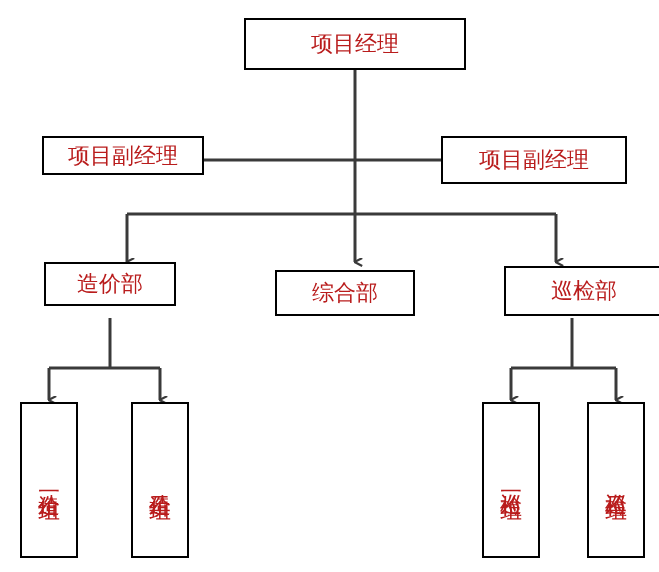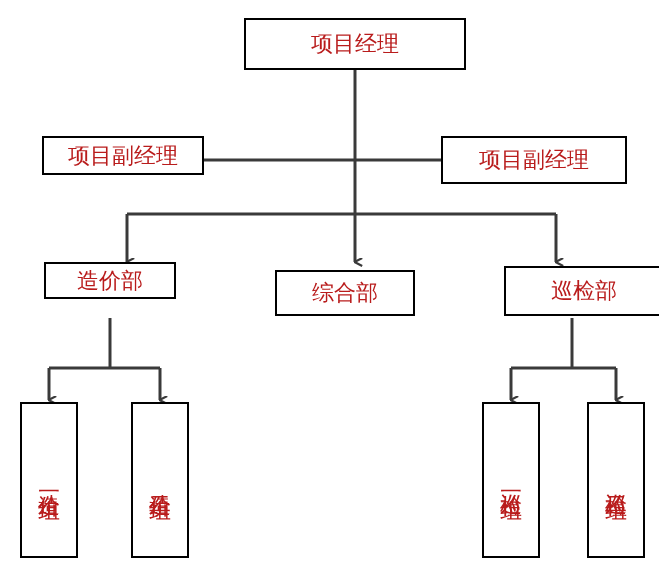--- a/index.html
+++ b/index.html
@@ -93,21 +93,21 @@
     <span class="label">项目经理</span>
   </div>
 
   <div class="node horiz" style="left:42px; top:136px; width:162px; height:39px;">
     <span class="label">项目副经理</span>
   </div>
   <div class="node horiz" style="left:441px; top:136px; width:186px; height:48px;">
     <span class="label">项目副经理</span>
   </div>
 
-  <div class="node horiz" style="left:44px; top:262px; width:132px; height:37px;">
+  <div class="node horiz" style="left:44px; top:262px; width:132px; height:44px;">
     <span class="label">造价部</span>
   </div>
   <div class="node horiz" style="left:275px; top:270px; width:140px; height:46px;">
     <span class="label">综合部</span>
   </div>
   <div class="node horiz" style="left:504px; top:266px; width:160px; height:50px;">
     <span class="label">巡检部</span>
   </div>
 
   <div class="node vert" style="left:20px; top:402px; width:58px; height:156px;">

